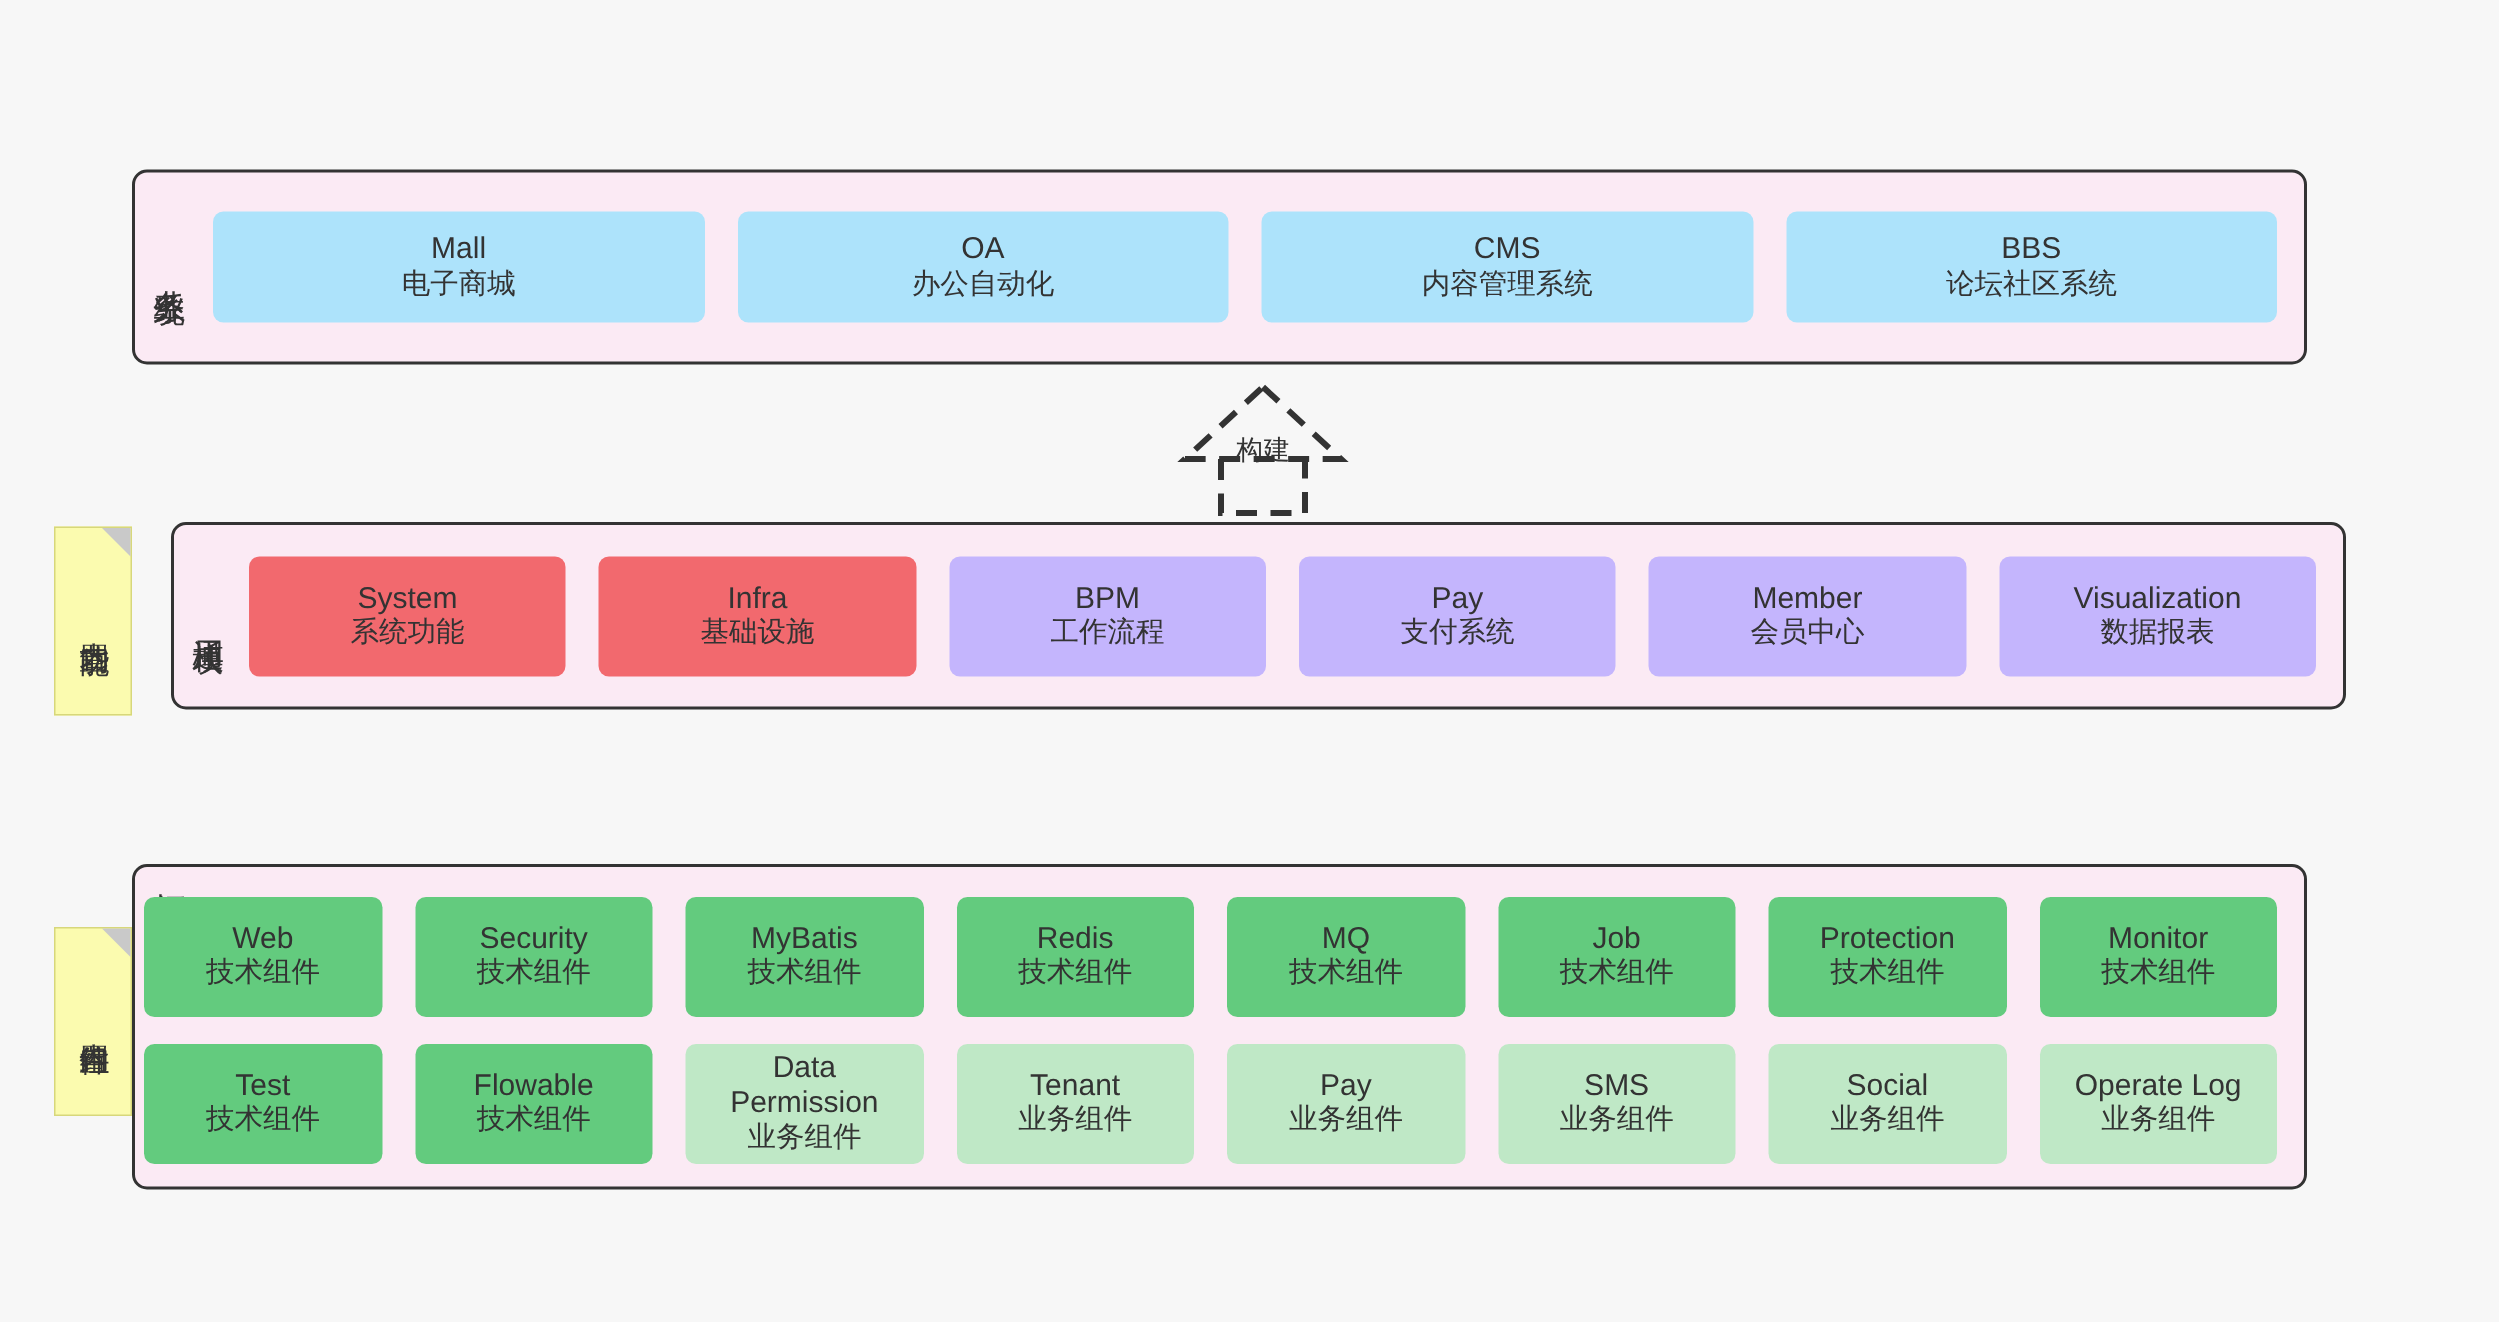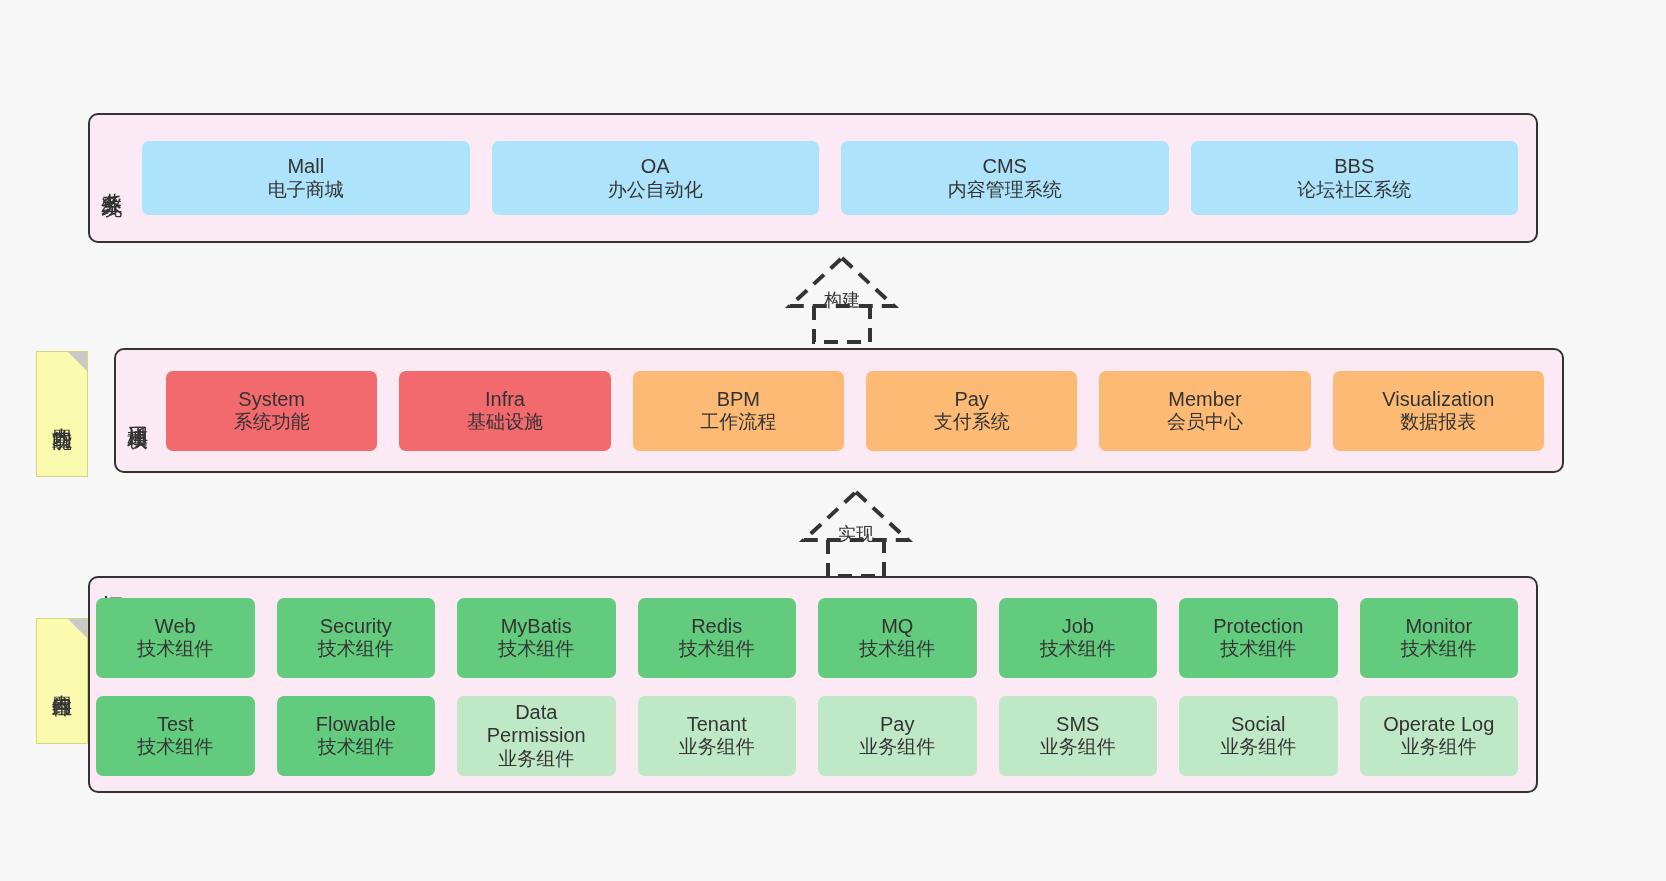--- a/index.html
+++ b/index.html
@@ -79,21 +79,21 @@
     padding: 4px 6px;
     line-height: 1.18;
     overflow: hidden;
   }
   .card .t1 { font-size: 20px; }
   .card .t2 { font-size: 19px; }
 
   
   .c-blue       { background: #ade3fb; }
   .c-red        { background: #f2696e; }
-  .c-pink       { background: #fdba74; }
+  .c-pink       { background: #c4b5fd; }
   .c-green      { background: #63cb7e; }
   .c-green-pale { background: #bfe8c6; }
 
   
   #layer-business { left: 88px;  top: 113px; width: 1450px; height: 130px; }
   #layer-common   { left: 104px;  top: 348px; width: 1450px; height: 125px; margin-left: 10px; }
   #layer-frame    { left: 88px;  top: 576px; width: 1450px; height: 217px; flex-direction: column; }
 
   #layer-business .cards { padding-left: 8px; }
   #layer-business .card { height: 74px; }
@@ -215,27 +215,20 @@
           <span class="t2">会员中心</span>
         </div>
         <div class="card c-pink">
           <span class="t1">Visualization</span>
           <span class="t2">数据报表</span>
         </div>
       </div>
     </div>
   </div>
 
-  <div class="gen-arrow" id="arrow-impl">
-    <svg viewBox="0 0 160 96" xmlns="http://www.w3.org/2000/svg">
-      <path d="M80 8 L132 56 L28 56 Z" fill="none" stroke="#333333" stroke-width="4" stroke-dasharray="14 9" stroke-linecap="butt"></path>
-      <path d="M52 56 L52 92 L108 92 L108 56" fill="none" stroke="#333333" stroke-width="4" stroke-dasharray="14 9" stroke-linecap="butt"></path>
-    </svg>
-    <div class="gen-label">实现</div>
-  </div>
 
   <div class="note" id="note-components">内置组件</div>
 
   <div class="layer" id="layer-frame">
     <div class="layer-label">框架组件</div>
     <div class="cards">
 
       <div class="card-row">
         <div class="card c-green">
           <span class="t1">Web</span>

